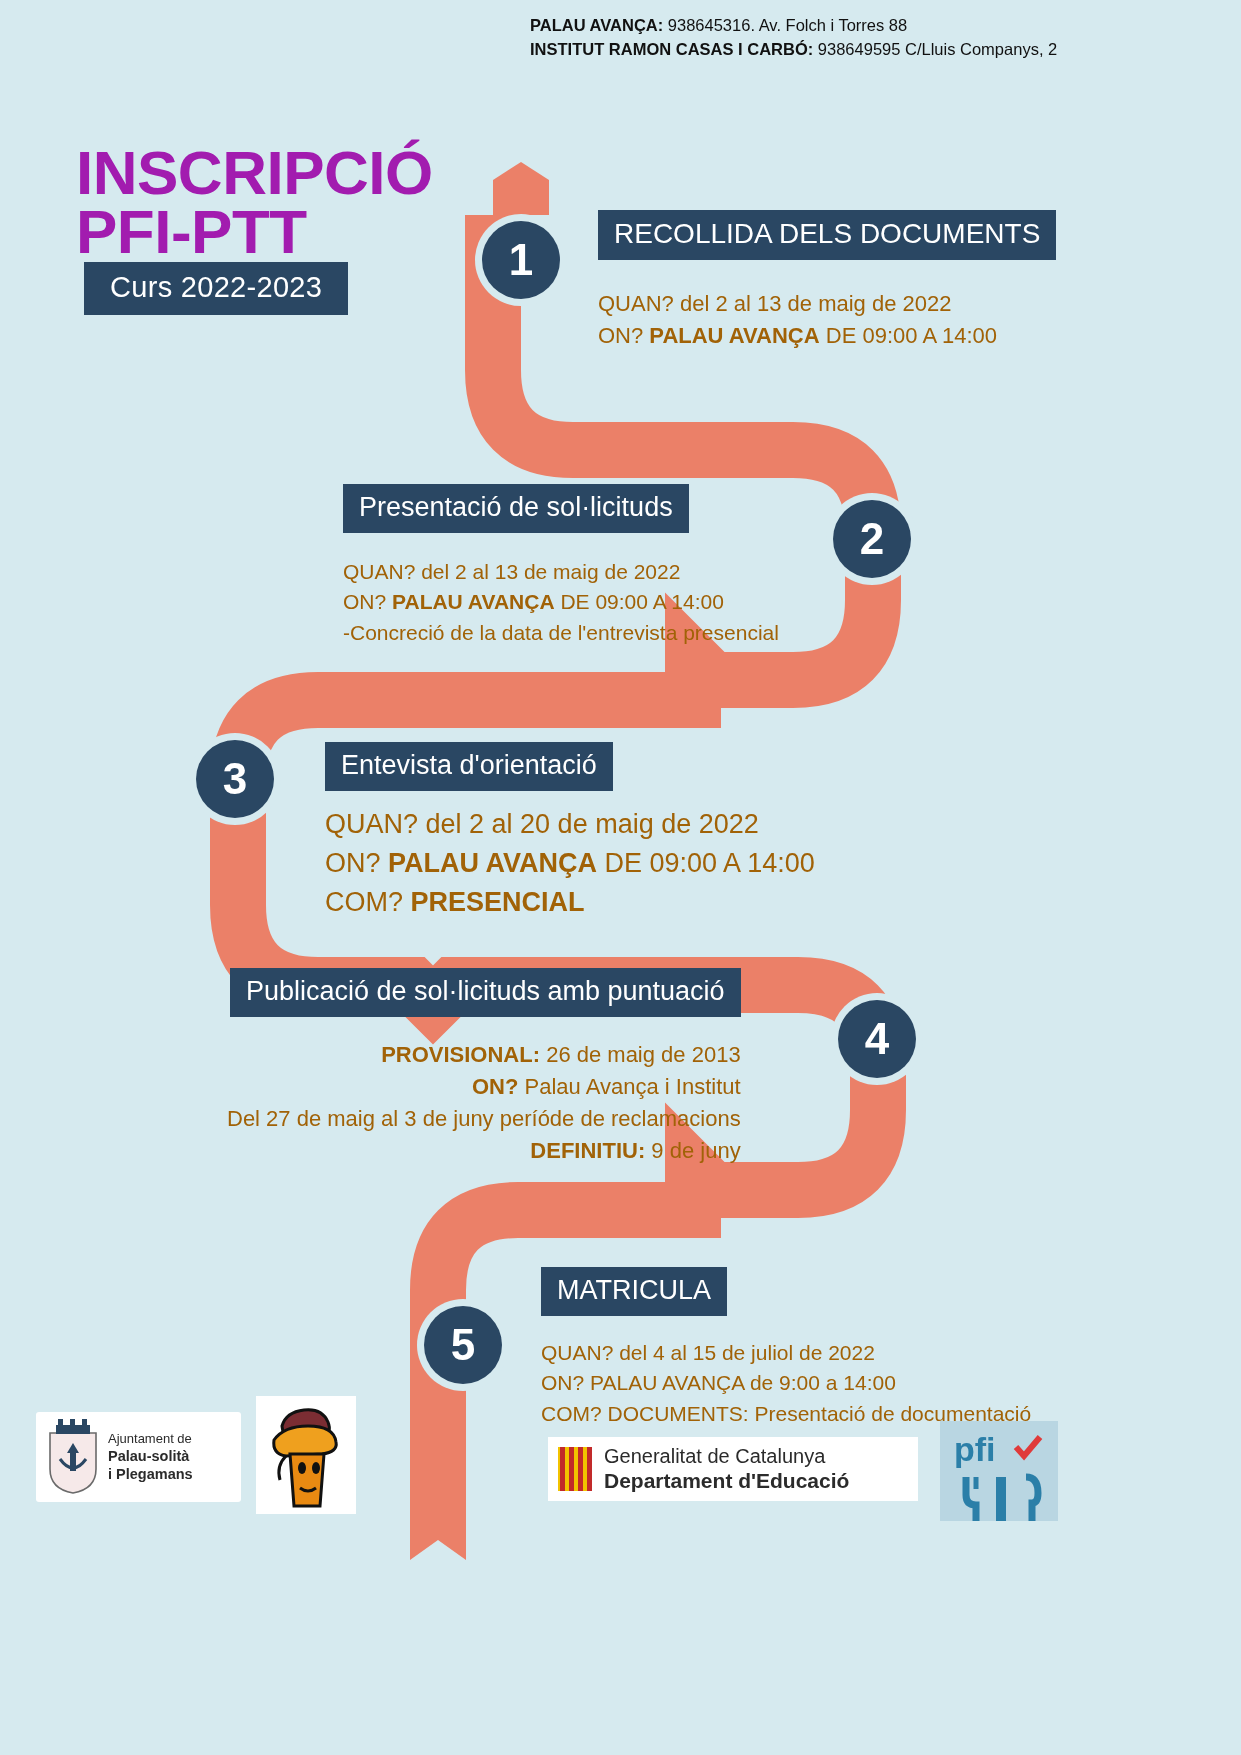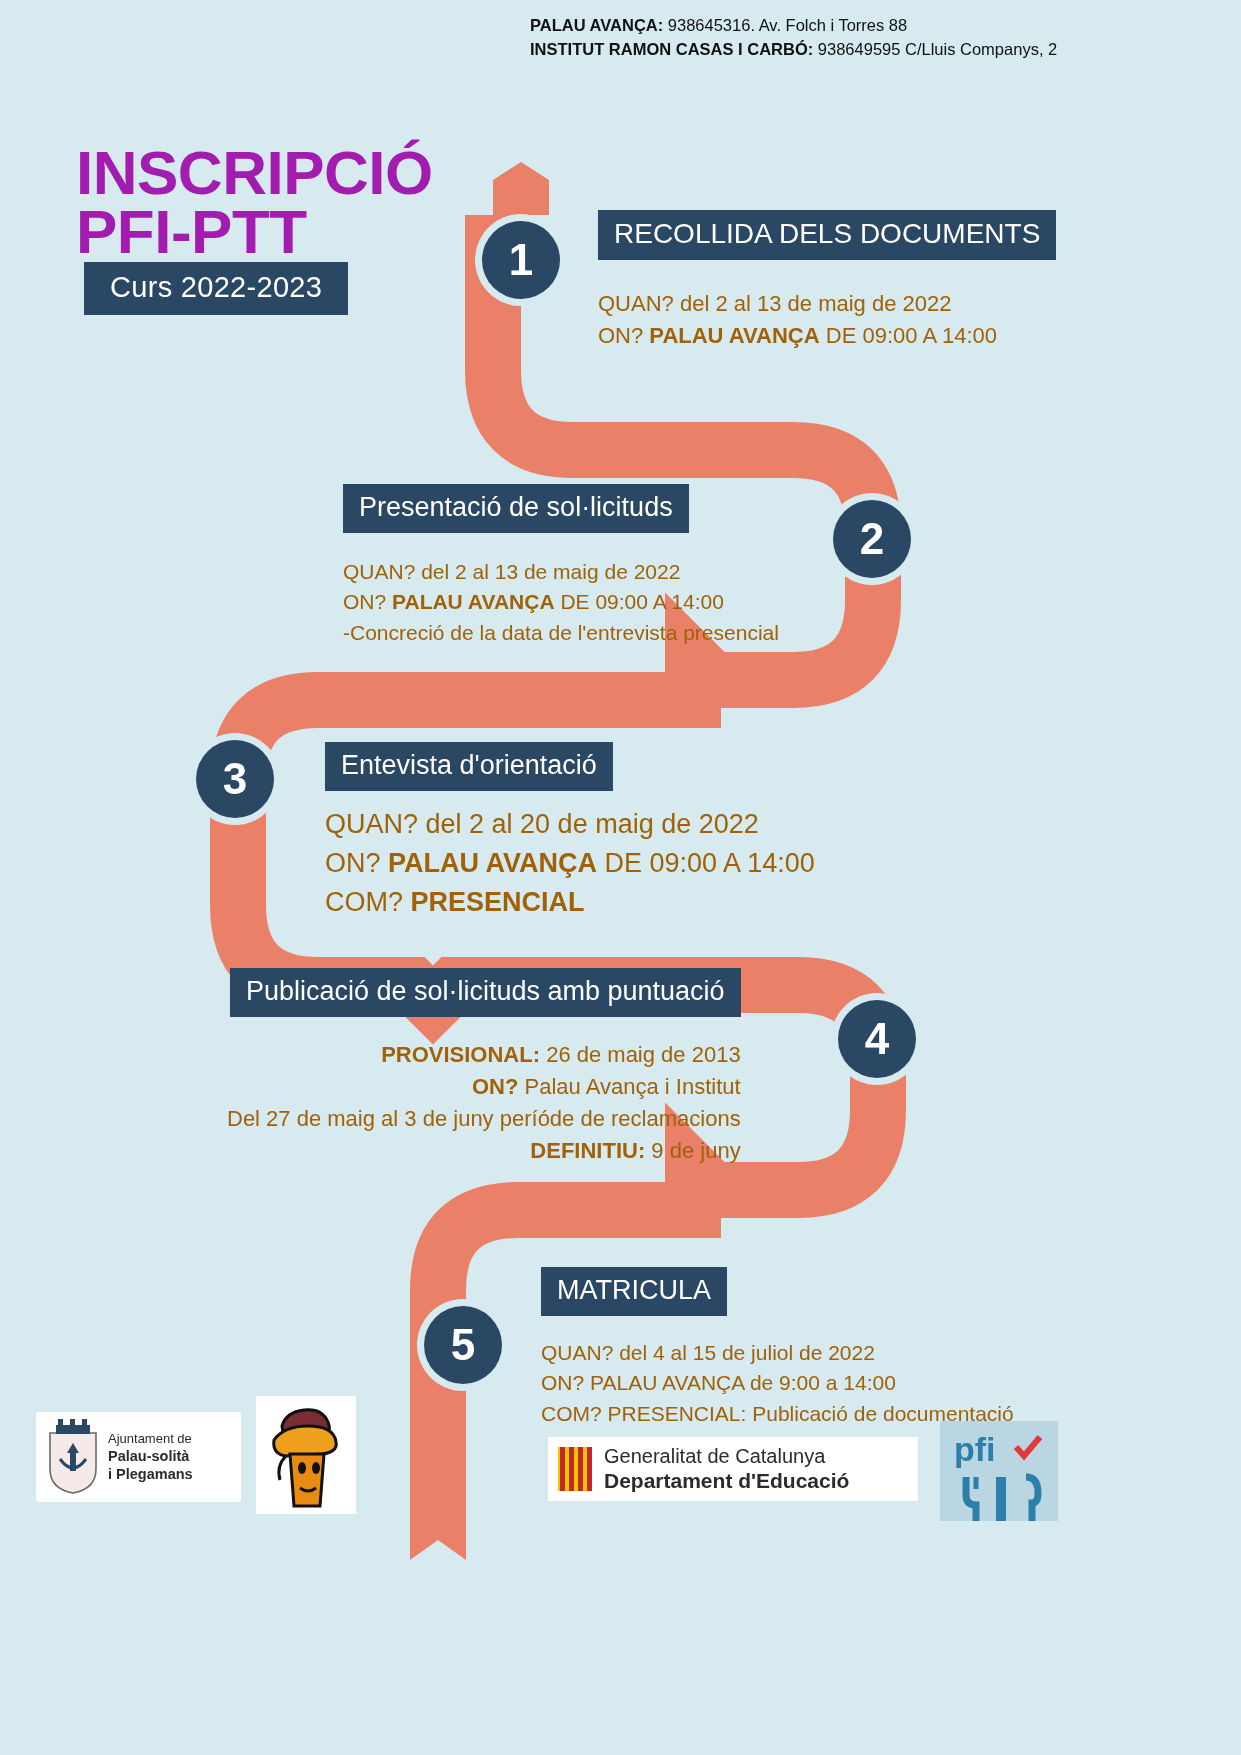--- a/index.html
+++ b/index.html
@@ -205,21 +205,21 @@
         <div class="row"><span>Del 27 de maig al 3 de juny períóde de reclamacions</span></div>
         <div class="row"><b>DEFINITIU:</b><span> 9 de juny</span></div>
       </div>
   </div>
 
   <div class="step" id="step5">
     <div class="step-title">MATRICULA</div>
     <div class="step-body">
         <div class="row"><span>QUAN? del 4 al 15 de juliol de 2022</span></div>
         <div class="row"><span>ON? PALAU AVANÇA de 9:00 a 14:00</span></div>
-        <div class="row"><span>COM? PRESENCIAL: Publicació de documentació</span></div>
+        <div class="row"><span>COM? DOCUMENTS: Presentació de documentació</span></div>
       </div>
   </div>
 
   <div class="logo" id="logo-ajuntament">
     <div class="crest">
       <svg viewBox="0 0 62 76" width="62" height="76">
         <path d="M8,14 L54,14 L54,50 Q54,70 31,74 Q8,70 8,50 Z" fill="#f6e9e9" stroke="#6a6a6a" stroke-width="1.6"></path>
         <rect x="14" y="6" width="34" height="9" fill="#2a4763"></rect>
         <rect x="16" y="0" width="5" height="7" fill="#2a4763"></rect>
         <rect x="28" y="0" width="5" height="7" fill="#2a4763"></rect>

